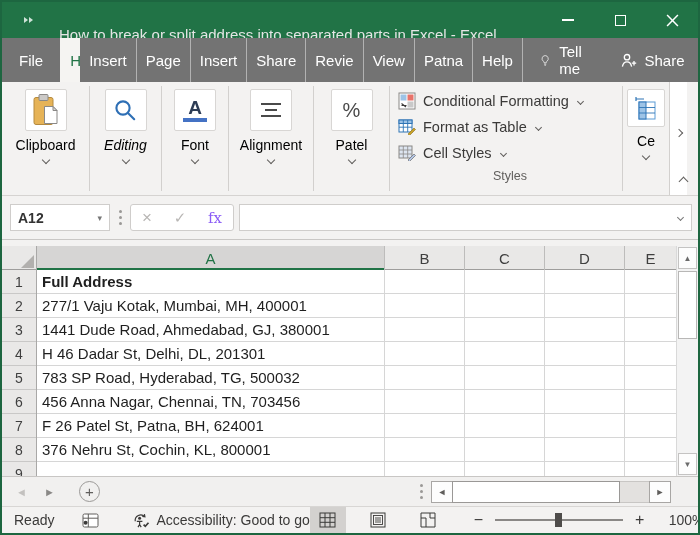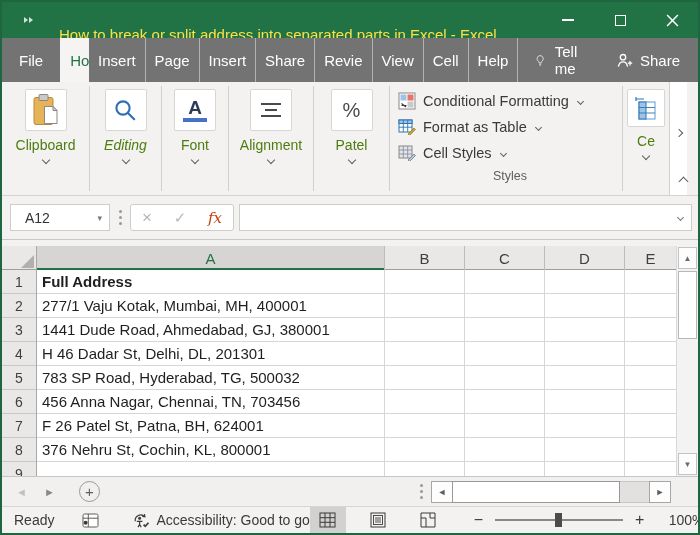--- a/index.html
+++ b/index.html
@@ -4,21 +4,21 @@
 <style>
   * { margin:0; padding:0; box-sizing:border-box; }
   html,body { width:700px; height:535px; font-family:"Liberation Sans", sans-serif; }
   .window { width:700px; height:535px; border:2px solid #1d6640; background:#f3f2f1;
             display:flex; flex-direction:column; overflow:hidden; }
 
   
   .titlebar { height:36px; background:#217346; display:flex; align-items:center; flex:0 0 auto; }
   .qa-icon { margin-left:22px; display:flex; gap:1px; cursor:pointer; }
   .qa-icon i { width:0; height:0; border-left:4px solid #cfe3d8; border-top:3px solid transparent; border-bottom:3px solid transparent; }
-  .title { color:#fde047; font-size:15px; margin-left:26px; white-space:nowrap;margin-top:28px; }
+  .title { color:#e5e5e5; font-size:15px; margin-left:26px; white-space:nowrap;margin-top:28px; }
   .win-controls { margin-left:auto; display:flex; height:100%; }
   .wc { width:52px; height:100%; display:flex; align-items:center; justify-content:center; cursor:pointer; }
   .min-glyph { width:12px; height:2px; background:#fff; display:block; }
   .max-glyph { width:11px; height:11px; border:1.5px solid #fff; display:block; }
 
   
   .tabrow { height:44px; background:#737373; display:flex; align-items:stretch; flex:0 0 auto; overflow:hidden; }
   .rtab { display:flex; align-items:center; padding:0 9px; color:#fff; font-size:15px; cursor:pointer; white-space:nowrap; }
   .rtab.file { padding:0 17px; }
   .rtab.active { background:#f5f4f2; color:#217346; padding:0 10px; max-width:57px; overflow:hidden; }
@@ -28,21 +28,21 @@
   .share { display:flex; align-items:center; gap:7px; color:#fff; font-size:15px; padding:0 18px; cursor:pointer; }
   .spacer { flex:1; }
 
   
   .ribbon { height:114px; background:#f3f2f1; display:flex; align-items:stretch; position:relative;
             border-bottom:1px solid #d5d3d1; flex:0 0 auto; }
   .rgsep { width:1px; background:#d2d0ce; margin:4px 0; }
   .grp { display:flex; flex-direction:column; align-items:center; padding-top:7px; cursor:pointer; }
   .grp-btn { width:42px; height:42px; background:#fff; border:1px solid #d8d6d4; border-radius:2px;
              display:flex; align-items:center; justify-content:center; }
-  .grp-label { font-size:14px; color:#4d7c0f; margin-top:6px; white-space:nowrap; }
+  .grp-label { font-size:14px; color:#000000; margin-top:6px; white-space:nowrap; }
   .chv { width:6px; height:6px; border-right:1.5px solid #605e5c; border-bottom:1.5px solid #605e5c;
          transform:rotate(45deg); display:inline-block; }
   .grp .chv { margin-top:4px; }
   .g-clip { width:87px; } .g-edit { width:71px;font-style:italic; } .g-font { width:66px; } .g-align { width:84px; } .g-num { width:75px; }
   .font-a { font-size:19px; font-weight:bold; color:#2d3c55; line-height:18px; }
   .font-bar { width:24px; height:4px; background:#4472c4; margin-top:1px; }
   .align-lines { display:flex; flex-direction:column; align-items:center; gap:4px; }
   .align-lines i { height:2px; background:#4a4a4a; display:block; }
   .pct { font-size:20px; color:#4a4a4a; }
 
@@ -58,29 +58,29 @@
   .chv-right { width:6px; height:6px; border-right:1.5px solid #605e5c; border-bottom:1.5px solid #605e5c;
                transform:rotate(-45deg); margin-top:48px; }
   .collapse-btn { position:absolute; right:7px; bottom:6px; cursor:pointer; padding:4px; }
   .chv-up { width:7px; height:7px; border-right:1.5px solid #605e5c; border-bottom:1.5px solid #605e5c;
             transform:rotate(-135deg); display:block; }
 
   
   .formulabar { height:44px; background:#f3f2f1; border-bottom:1px solid #c9c7c5; display:flex; align-items:center; flex:0 0 auto; }
   .namebox { margin-left:8px; width:100px; height:27px; background:#fff; border:1px solid #cfcdcb;
              display:flex; align-items:center; font-size:14px; color:#333; }
-  .namebox .val { padding-left:14px; flex:1; }
+  .namebox .val { padding-left:7px; flex:1;font-weight:bold; }
   .namebox .dd { color:#777; font-size:9px; padding-right:7px; }
   .dots { width:20px; display:flex; flex-direction:column; align-items:center; gap:3px; cursor:pointer; }
   .dots i { width:3px; height:3px; border-radius:50%; background:#9a9896; }
   .fnbox { width:104px; height:27px; background:#fff; border:1px solid #cfcdcb; border-radius:3px;
            display:flex; align-items:center; justify-content:space-around; }
   .fn-x { color:#b8b6b4; font-size:17px; cursor:default; }
   .fn-ok { color:#b8b6b4; font-size:15px; cursor:default; }
-  .fn-fx { font-family:"DejaVu Serif", serif; font-style:italic; font-size:15px; color:#c2410c; cursor:pointer; }
+  .fn-fx { font-family:"DejaVu Serif", serif; font-size:15px; color:#8b5cf6; cursor:pointer; }
   .finput { flex:1; height:27px; background:#fff; border:1px solid #cfcdcb; margin:0 6px 0 5px;
             display:flex; align-items:center; font-size:14px; color:#333; }
   .finput .val { flex:1; padding-left:6px; }
   .finput .chv { margin-right:8px; width:5px; height:5px; border-color:#777; }
 
   .colstrip { height:6px; background:#f3f2f1; flex:0 0 auto; }
 
   
   .sheet { flex:1; display:flex; background:#fff; overflow:hidden; }
   .sheet-main { flex:1; display:flex; flex-direction:column; overflow:hidden; }
@@ -169,21 +169,21 @@
 
   <div class="tabrow">
     <div class="rtab file">File</div>
     <div class="rtab active">Home</div>
     <div class="rtab">Insert</div>
     <div class="rtab sep-l">Page</div>
     <div class="rtab sep-l">Insert</div>
     <div class="rtab sep-l">Share</div>
     <div class="rtab sep-l">Revie</div>
     <div class="rtab sep-l">View</div>
-    <div class="rtab sep-l">Cell</div>
+    <div class="rtab sep-l">Patna</div>
     <div class="rtab sep-l sep-r">Help</div>
     <div class="tellme">
       <svg width="14" height="19" viewBox="0 0 14 19">
         <path d="M7 1.2a5.3 5.3 0 0 0-3 9.6c.7.5 1.1 1.2 1.1 2v.7h3.8v-.7c0-.8.4-1.5 1.1-2a5.3 5.3 0 0 0-3-9.6z" fill="none" stroke="#fff" stroke-width="1.2"></path>
         <path d="M5.2 15.7h3.6M5.9 17.7h2.2" stroke="#fff" stroke-width="1.2"></path>
       </svg>
       <span>Tell me</span>
     </div>
     <div class="spacer"></div>
     <div class="share">

